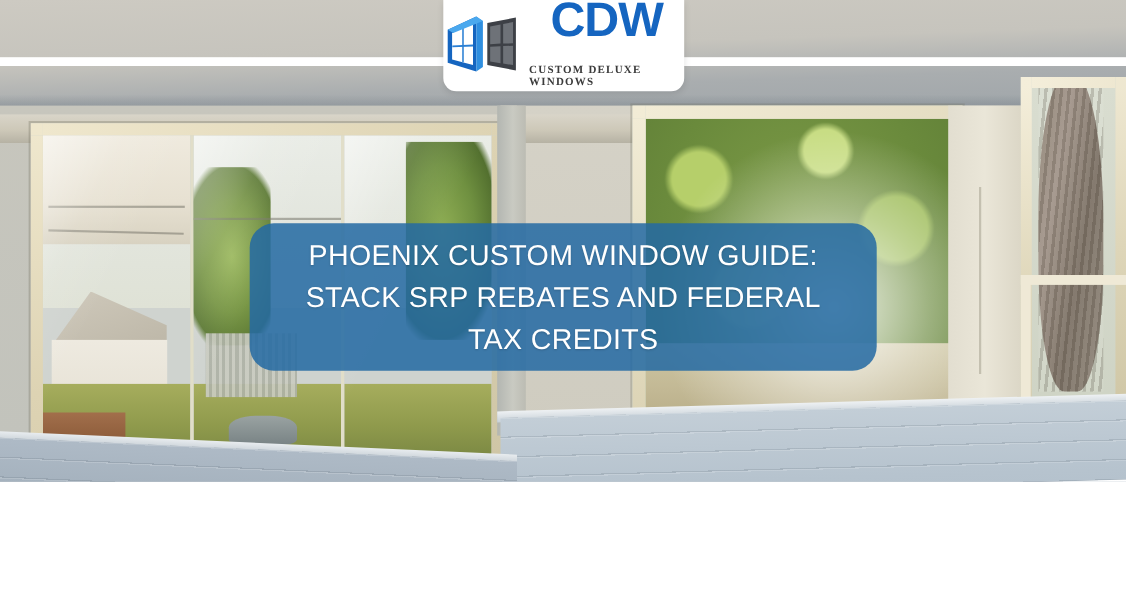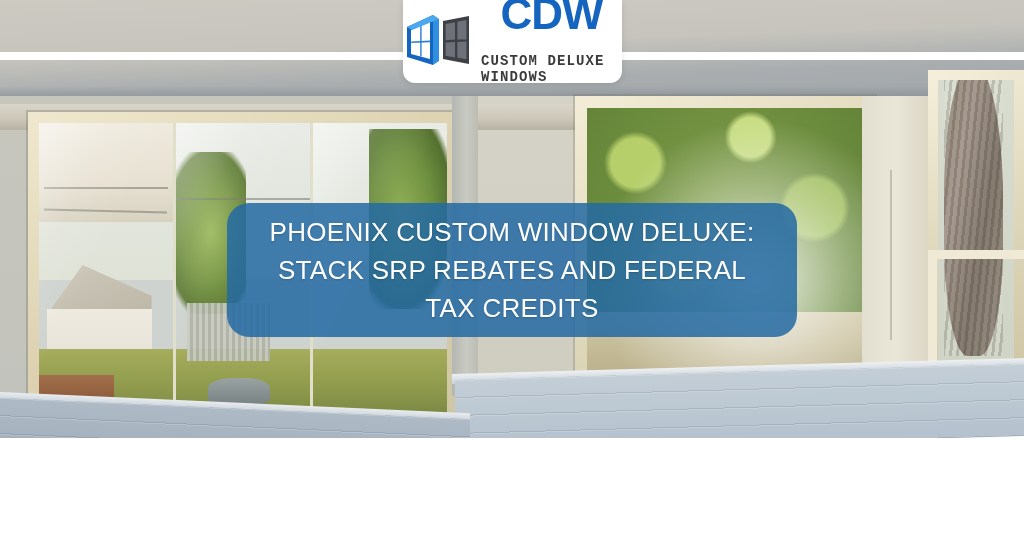--- a/index.html
+++ b/index.html
@@ -151,22 +151,22 @@
 
   
   .logo-card{position:absolute;left:403px;top:0;width:219px;height:83px;background:#ffffff;
     border-radius:0 0 12px 12px;display:flex;align-items:center;justify-content:center;
     box-shadow:0 2px 6px rgba(0,0,0,.10);}
   .logo-inner{display:flex;align-items:center;gap:4px;transform:translateY(-2px);}
   .logo-mark{width:74px;height:58px;flex:0 0 auto;}
   .logo-text{display:flex;flex-direction:column;align-items:center;}
   .logo-cdw{font-size:44px;line-height:40px;font-weight:700;color:#1565c0;letter-spacing:-1px;
     font-family:"Liberation Sans",sans-serif;}
-  .logo-tag{font-size:14px;letter-spacing:1.1px;color:#3b3b3b;font-weight:700;margin-top:19px;
-    font-family:Liberation Mono, monospace;}
+  .logo-tag{font-size:10px;letter-spacing:1.1px;color:#3b3b3b;font-weight:700;margin-top:19px;
+    font-family:Liberation Serif, serif;}
 
   
   .title-banner{position:absolute;left:227px;top:203px;width:570px;height:134px;
     background:rgba(36,106,163,.86);border-radius:22px;
     display:flex;align-items:center;justify-content:center;padding:0 26px;box-sizing:border-box;}
   .title-text{color:#ffffff;font-size:26px;line-height:38px;font-weight:400;text-align:center;
     letter-spacing:.3px;font-family:"Liberation Sans",sans-serif;
     text-shadow:0 1px 2px rgba(0,0,0,.18);}
 </style>
 </head>
@@ -281,16 +281,16 @@
         </g>
       </svg>
       <div class="logo-text">
         <div class="logo-cdw">CDW</div>
         <div class="logo-tag">CUSTOM DELUXE WINDOWS</div>
       </div>
     </div>
   </div>
 
   <div class="title-banner">
-    <div class="title-text">PHOENIX CUSTOM WINDOW DELUXE: STACK SRP REBATES AND FEDERAL TAX CREDITS</div>
+    <div class="title-text">PHOENIX CUSTOM WINDOW GUIDE: STACK SRP REBATES AND FEDERAL TAX CREDITS</div>
   </div>
 
 </div>
 
 </body></html>

